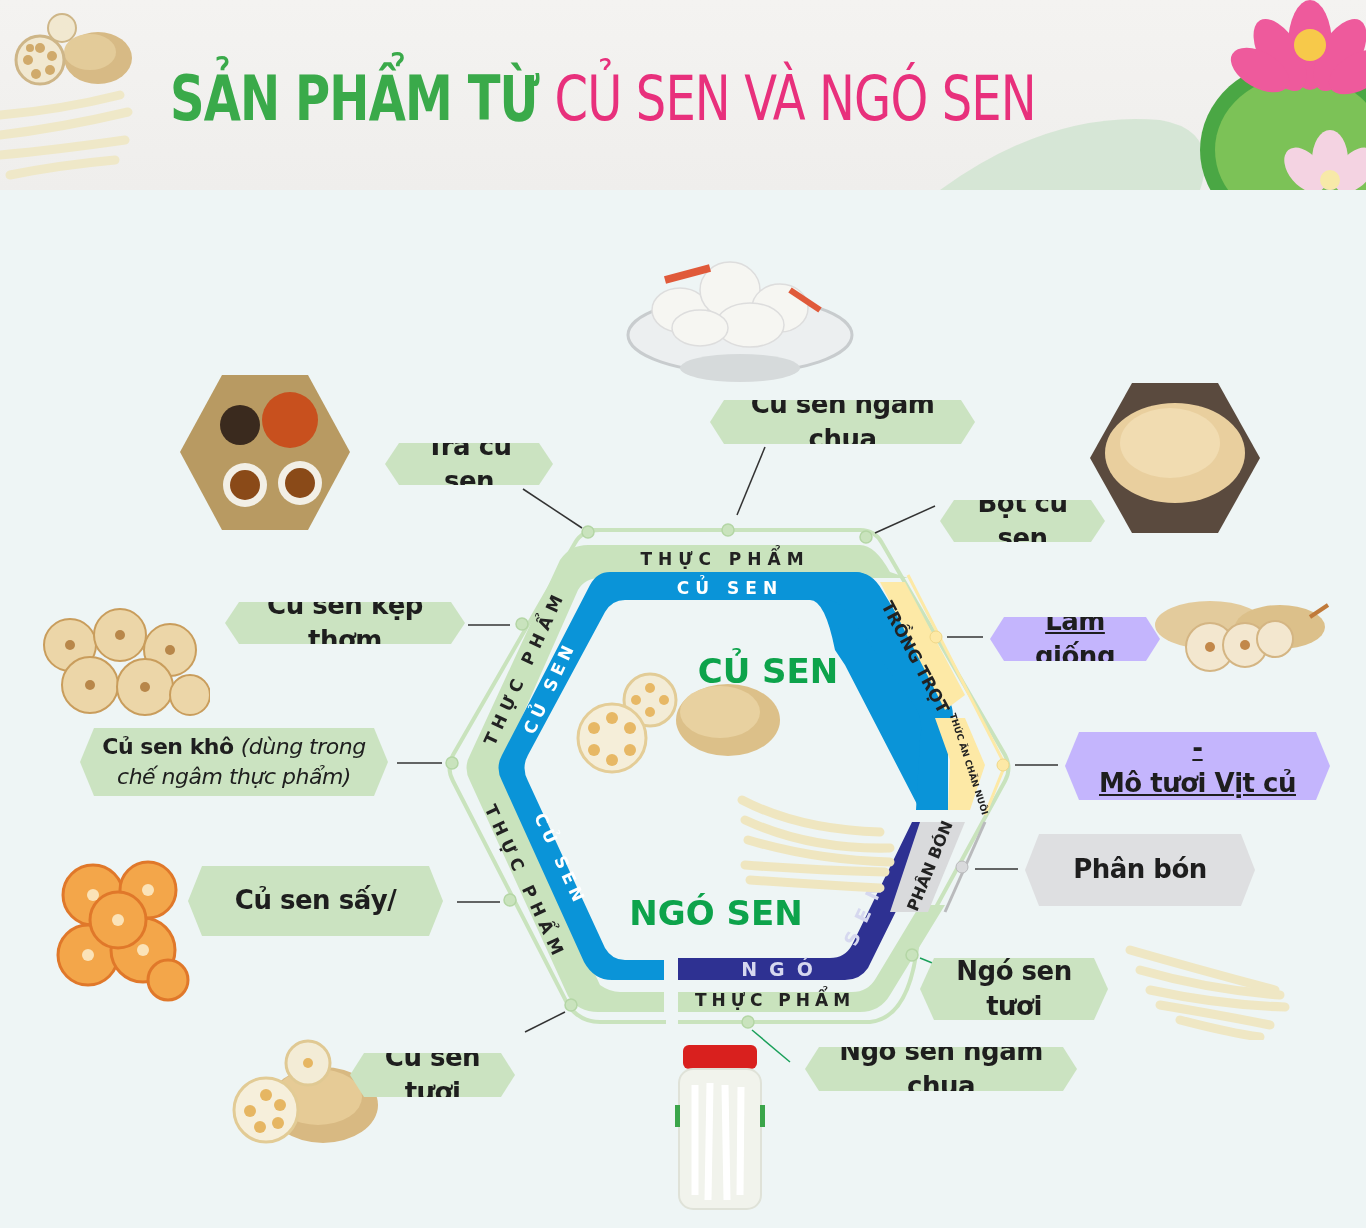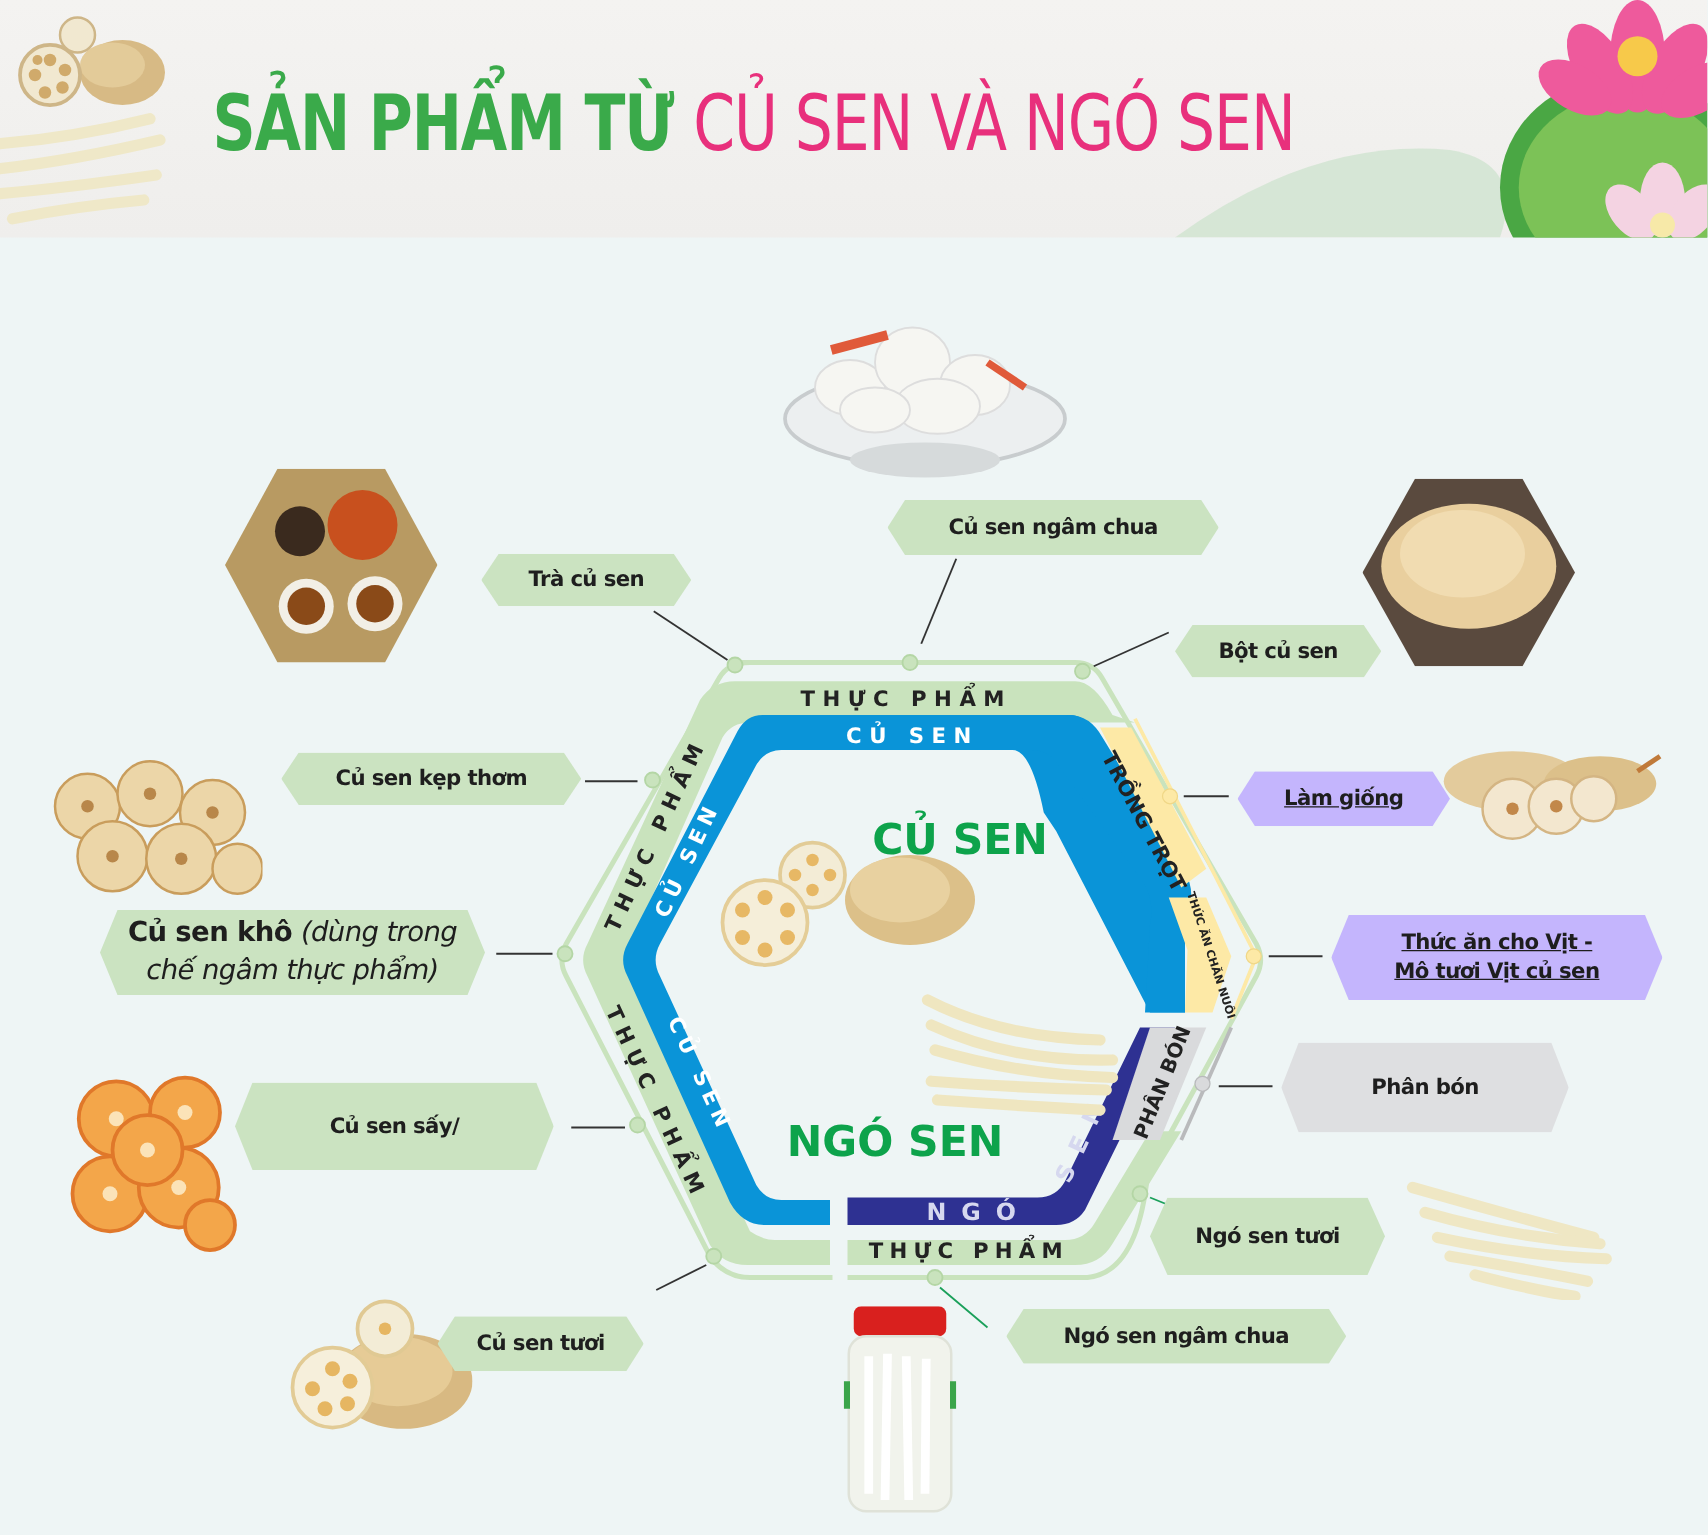--- a/index.html
+++ b/index.html
@@ -6,21 +6,21 @@
   body{width:1366px;height:1228px;position:relative;overflow:hidden;
        background:#eef5f5;font-family:"Liberation Sans","DejaVu Sans",sans-serif;}
   .header{position:absolute;left:0;top:0;width:1366px;height:190px;
           background:linear-gradient(180deg,#f4f3f1 0%,#efeeec 100%);}
   .title{position:absolute;left:170px;top:62px;font-family:"DejaVu Sans Condensed","DejaVu Sans",sans-serif;
          font-weight:bold;font-size:62px;letter-spacing:-1px;white-space:nowrap;transform:scaleX(0.86);transform-origin:left center;}
   .title .t1{color:#3aaa4a;}
   .title .t2{color:#e8307c;font-weight:normal;}
   .deco{position:absolute;}
   .label{position:absolute;display:flex;align-items:center;justify-content:center;
-         text-align:center;color:#1e1e1e;font-size:17px;font-weight:bold;
+         text-align:center;color:#1e1e1e;font-size:26px;font-weight:bold;
          font-family:"DejaVu Sans","Liberation Sans",sans-serif;letter-spacing:-0.5px;
          clip-path:polygon(14px 0,calc(100% - 14px) 0,100% 50%,calc(100% - 14px) 100%,14px 100%,0 50%);
          padding:0 22px;box-sizing:border-box;line-height:1.35;}
   .green{background:#cbe3c1;}
   .yellow{background:#c4b5fd;text-decoration:underline;}
   .gray{background:#dedfe1;}
   .label i{font-weight:normal;}
   svg text{font-family:"DejaVu Sans","Liberation Sans",sans-serif;font-weight:bold;}
   .img{position:absolute;}
 </style>
@@ -297,13 +297,13 @@
 <div class="label yellow" style="left:1065px;top:732px;width:265px;height:68px;flex-direction:column;">
   <div>Thức ăn cho Vịt -</div>
   <div>Mô tươi Vịt củ sen</div>
 </div>
 <div class="label gray" style="left:1025px;top:834px;width:230px;height:72px;">Phân bón</div>
 <div class="label green" style="left:188px;top:866px;width:255px;height:70px;flex-direction:column;">
   <div>Củ sen sấy/</div>
 </div>
 <div class="label green" style="left:920px;top:958px;width:188px;height:62px;">Ngó sen tươi</div>
 <div class="label green" style="left:350px;top:1013px;width:165px;height:44px;margin-top:40px;">Củ sen tươi</div>
-<div class="label green" style="left:805px;top:1047px;width:272px;height:44px;text-align:right;">Ngó sen ngâm chua</div>
+<div class="label green" style="left:805px;top:1047px;width:272px;height:44px;">Ngó sen ngâm chua</div>
 
 </body></html>

